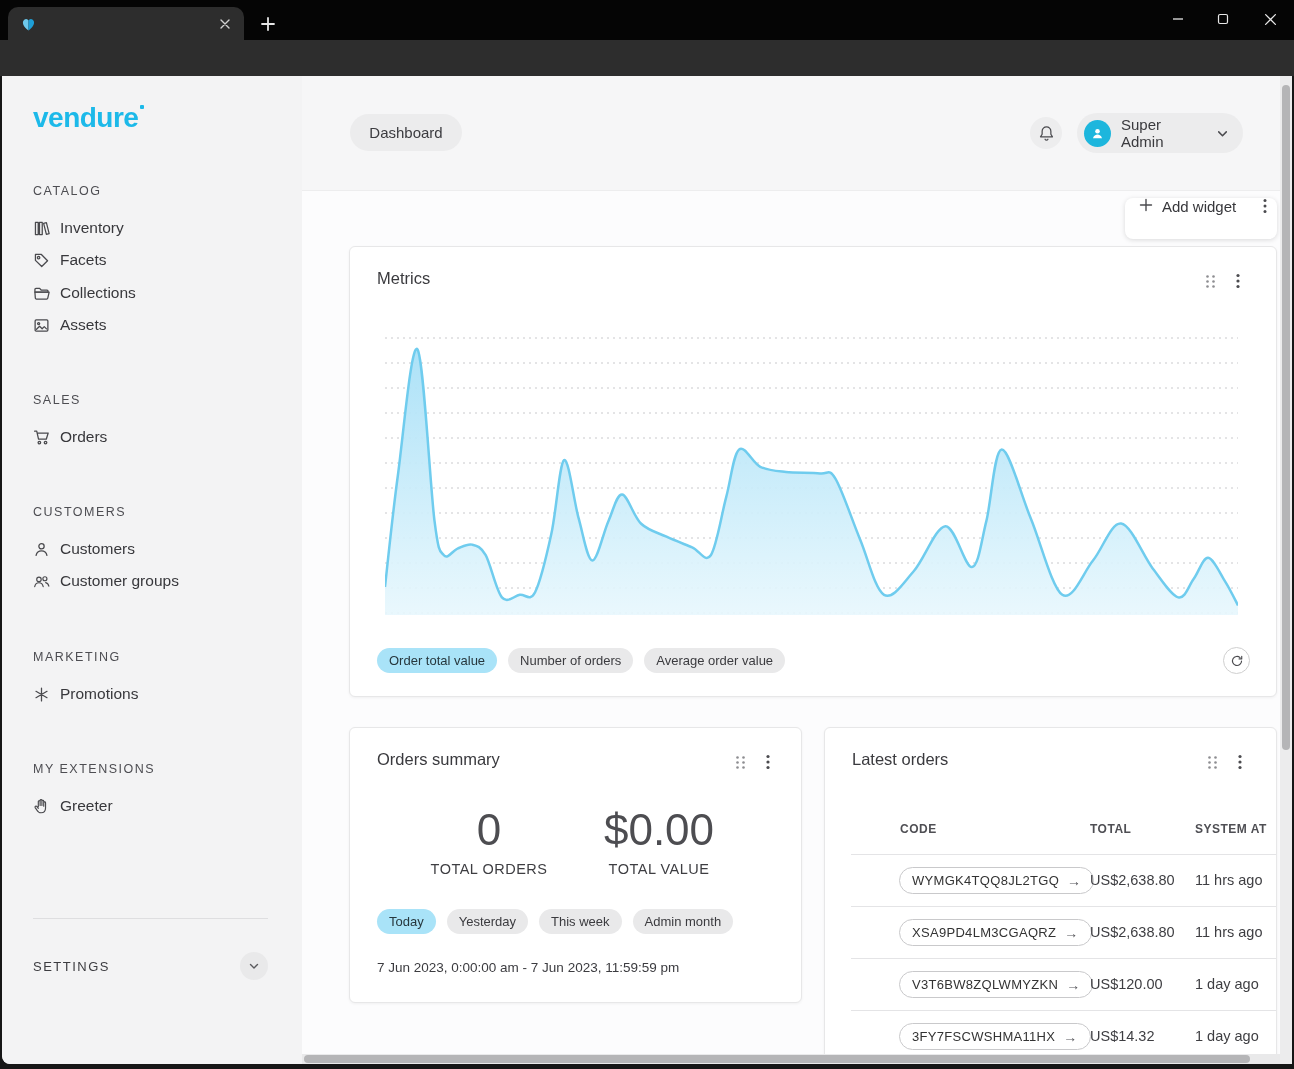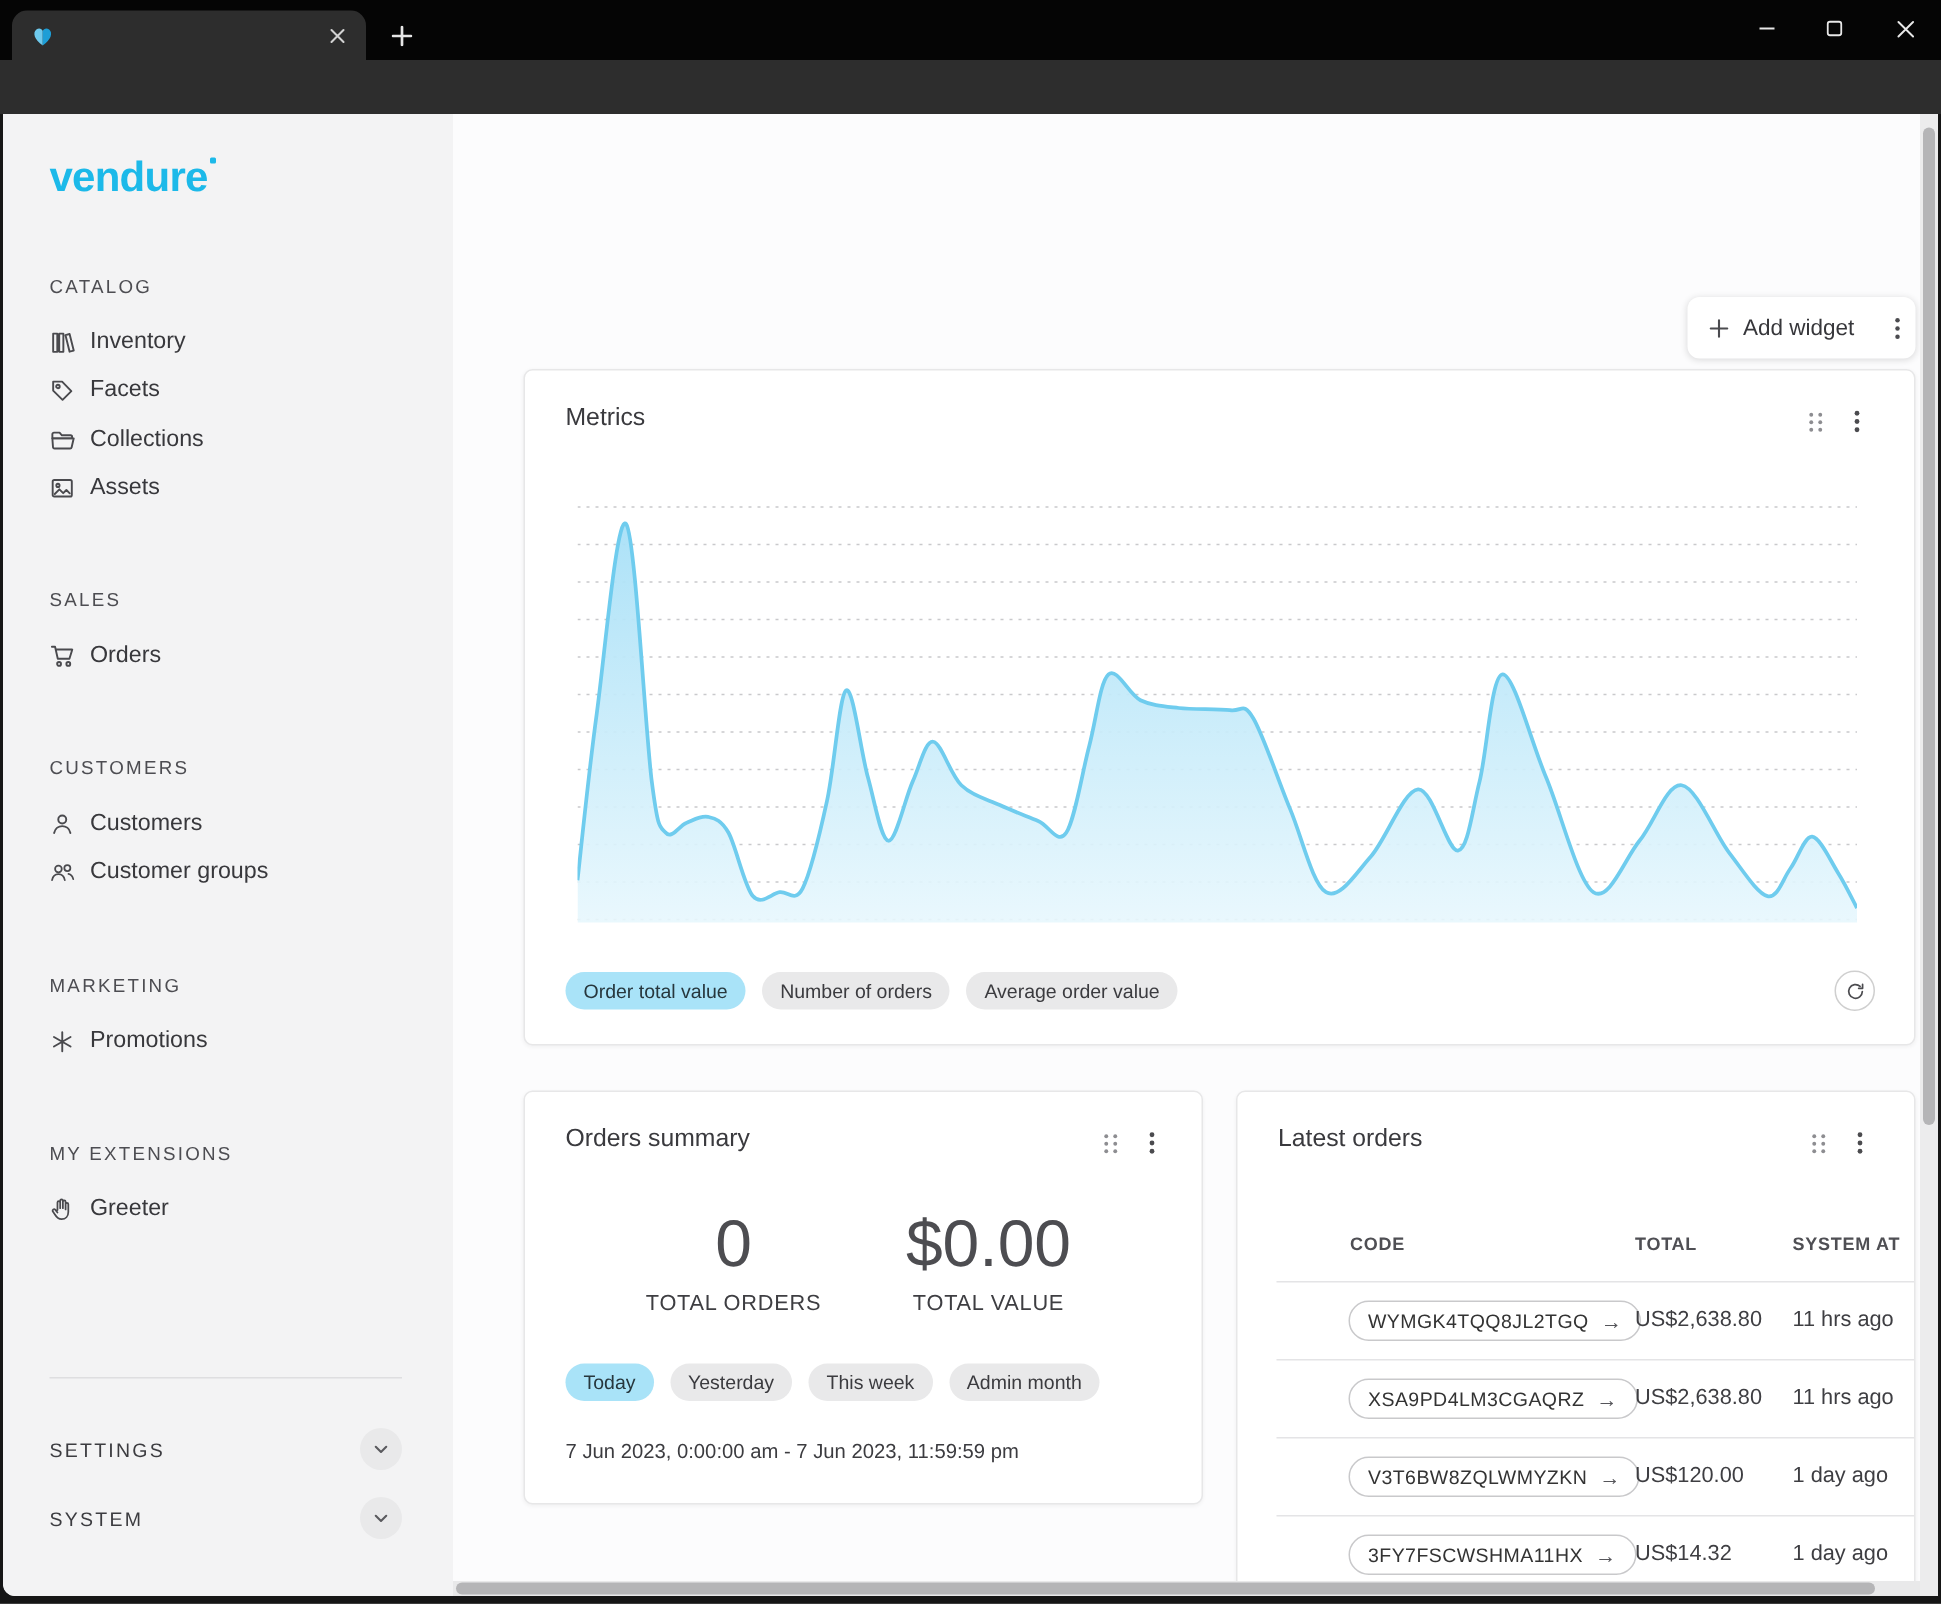--- a/index.html
+++ b/index.html
@@ -40,21 +40,21 @@
   .chev-btn { width:28px; height:28px; border-radius:50%; background:#e9e9ea; display:flex; align-items:center; justify-content:center; }
 
   .main { position:absolute; left:300px; top:0; width:980px; height:100%; background:#fcfcfd; }
   .main-header { position:absolute; left:0; top:0; width:100%; height:115px; background:#f6f6f7; border-bottom:1px solid #ededee; }
   .crumb { position:absolute; left:48px; top:38px; width:112px; height:37px; border-radius:19px; background:#ececed; display:flex; align-items:center; justify-content:center; font-size:15px; font-weight:500; color:#3c3c40; }
   .bell-btn { position:absolute; left:728px; top:41px; width:32px; height:32px; border-radius:50%; background:#ededee; display:flex; align-items:center; justify-content:center; }
   .user-pill { position:absolute; left:775px; top:37px; width:166px; height:40px; border-radius:20px; background:#ececed; display:flex; align-items:center; padding:0 14px 0 7px; gap:10px; }
   .user-avatar { width:27px; height:27px; border-radius:50%; background:#1db6dd; display:flex; align-items:center; justify-content:center; }
   .user-name { flex:1; font-size:15px; color:#3a3a3e; }
 
-  .add-widget { position:absolute; left:823px; top:122px; width:152px; height:41px; background:#fff; border-radius:8px; box-shadow:0 1px 5px rgba(0,0,0,.14); display:flex; align-items:center; padding:0 10px 0 14px; gap:9px; }
+  .add-widget { position:absolute; left:823px; top:122px; width:152px; height:41px; background:#fff; border-radius:8px; box-shadow:0 1px 5px rgba(0,0,0,.14); display:flex; align-items:flex-start; padding:0 10px 0 14px; gap:9px; }
   .add-widget .lbl { flex:1; font-size:15px; color:#37373b; }
 
   .card { position:absolute; background:#fff; border:1px solid #e7e7e8; border-radius:6px; box-shadow:0 1px 3px rgba(0,0,0,.05); }
   .card-title { position:absolute; left:27px; top:22px; font-size:16.5px; font-weight:500; color:#3a3a3e; }
   .card-actions { position:absolute; top:26px; display:flex; gap:20px; align-items:center; }
 
   .metrics-card { left:47px; top:170px; width:928px; height:451px; }
   .chart-box { position:absolute; left:35px; top:89px; width:853px; height:280px; }
   .chip { height:25px; border-radius:13px; background:#e9e9ea; display:inline-flex; align-items:center; padding:0 12px; font-size:13px; color:#3b3b3f; white-space:nowrap; }
   .chip.active { background:#a9e3f8; color:#27373d; }
@@ -251,31 +251,44 @@
       <div class="side-divider" style="top:842px"></div>
 
       <div class="side-foot" style="top:876px">
         <span class="lbl">SETTINGS</span>
         <span class="chev-btn">
           <svg class="icn" width="12" height="12" viewBox="0 0 12 12">
               <path d="M2.5 4.5L6 8l3.5-3.5" fill="none" stroke="#5a5a5e" stroke-width="1.4" stroke-linecap="round" stroke-linejoin="round"></path>
             </svg>
         </span>
       </div>
-      <div class="side-foot" style="top:922px">
-        <span class="lbl">SYSTEM</span>
-        <span class="chev-btn">
-          <svg class="icn" width="12" height="12" viewBox="0 0 12 12">
-              <path d="M2.5 4.5L6 8l3.5-3.5" fill="none" stroke="#5a5a5e" stroke-width="1.4" stroke-linecap="round" stroke-linejoin="round"></path>
-            </svg>
-        </span>
-      </div>
     </div>
 
     <div class="main">
+      <div class="main-header">
+        <div class="crumb">Dashboard</div>
+        <div class="bell-btn">
+          <svg class="icn" width="19" height="19" viewBox="0 0 20 20" fill="none" stroke="#4b4b4f" stroke-width="1.3" stroke-linecap="round" stroke-linejoin="round">
+              <path d="M10 3a4.6 4.6 0 0 0-4.6 4.6v3.2L3.7 13.5h12.6l-1.7-2.7V7.6A4.6 4.6 0 0 0 10 3z"></path>
+              <path d="M8.5 16a1.7 1.7 0 0 0 3 0"></path>
+            </svg>
+        </div>
+        <div class="user-pill">
+          <span class="user-avatar">
+            <svg class="icn" width="17" height="17" viewBox="0 0 20 20">
+                <circle cx="10" cy="7.4" r="2.7" fill="#fff"></circle>
+                <path d="M4.7 15.6c.8-3.1 3.1-4.5 5.3-4.5s4.5 1.4 5.3 4.5z" fill="#fff"></path>
+              </svg>
+          </span>
+          <span class="user-name">Super Admin</span>
+          <svg class="icn" width="13" height="13" viewBox="0 0 12 12">
+              <path d="M2.5 4.5L6 8l3.5-3.5" fill="none" stroke="#4b4b4f" stroke-width="1.4" stroke-linecap="round" stroke-linejoin="round"></path>
+            </svg>
+        </div>
+      </div>
 
       <div class="add-widget">
         <svg class="icn" width="14" height="14" viewBox="0 0 14 14">
             <path d="M7 1.5v11M1.5 7h11" stroke="#4b4b4f" stroke-width="1.4" stroke-linecap="round"></path>
           </svg>
         <span class="lbl">Add widget</span>
         <svg class="icn" width="4" height="16" viewBox="0 0 4 16">
             <circle cx="2" cy="2.5" r="1.5" fill="#4b4b4f"></circle>
             <circle cx="2" cy="8" r="1.5" fill="#4b4b4f"></circle>
             <circle cx="2" cy="13.5" r="1.5" fill="#4b4b4f"></circle>

